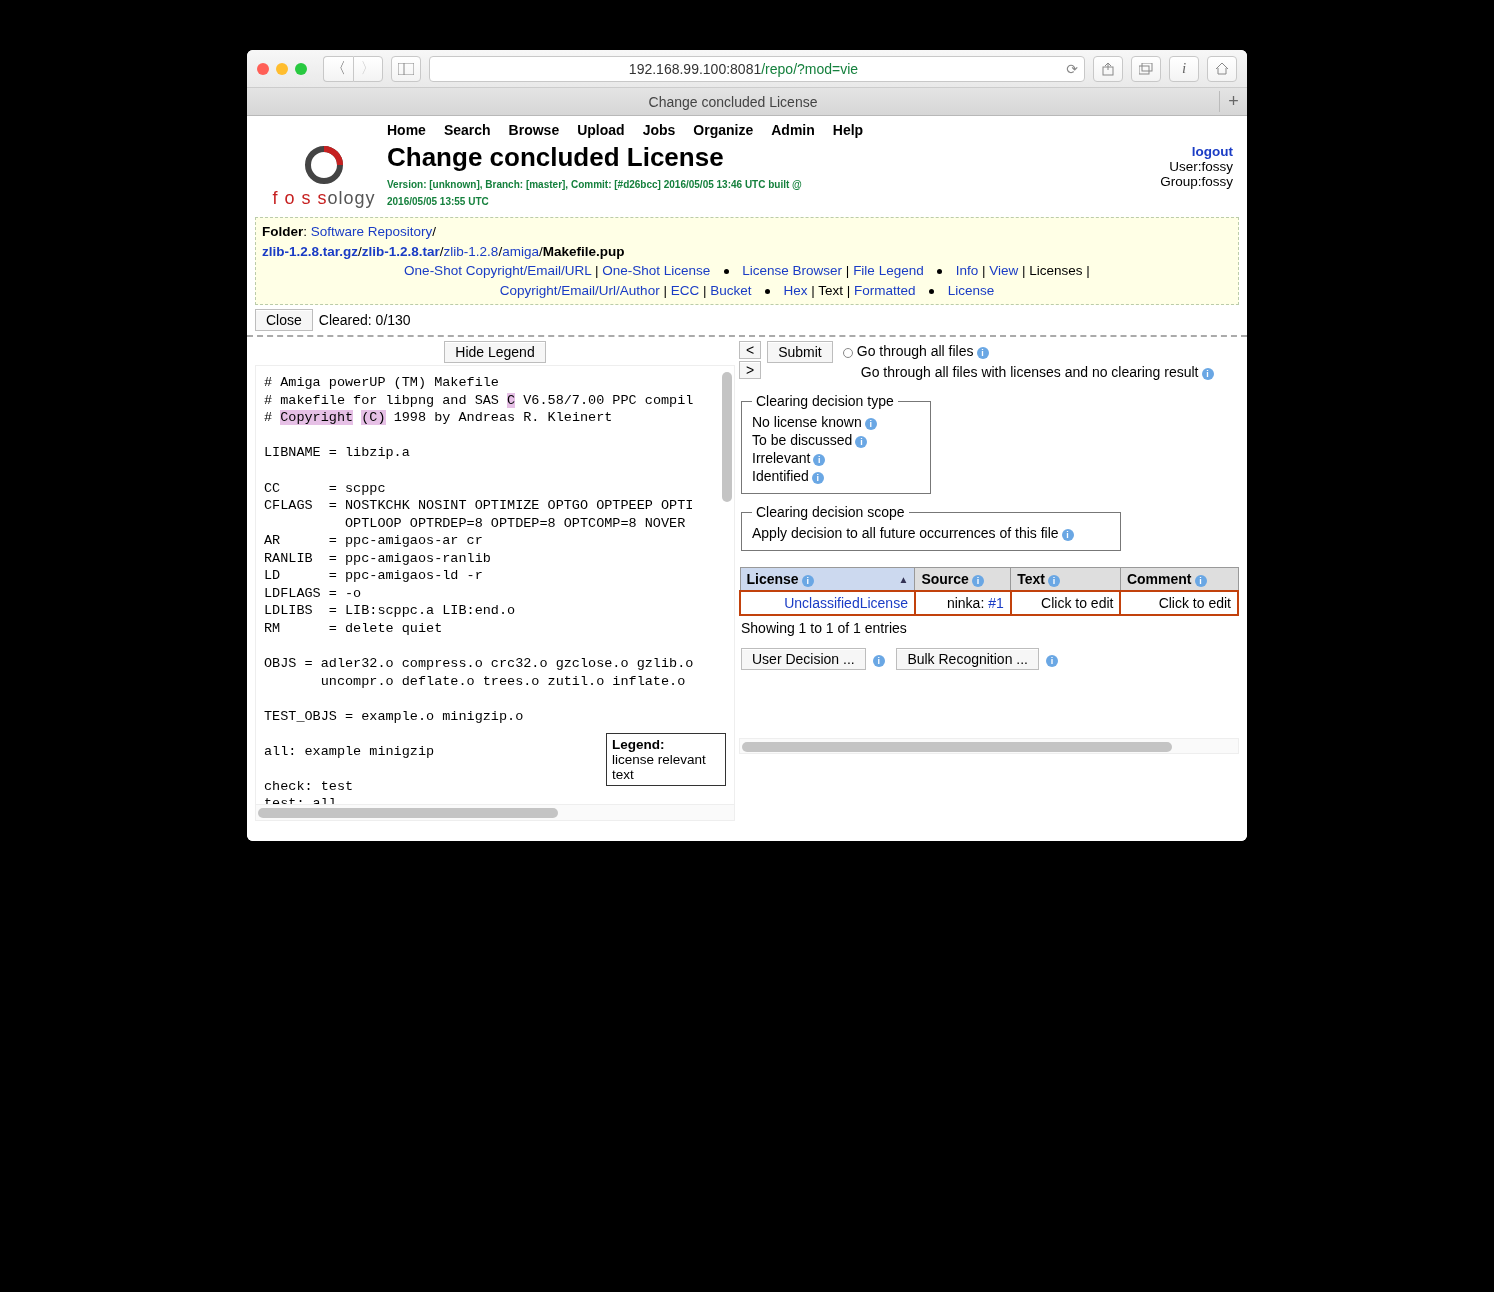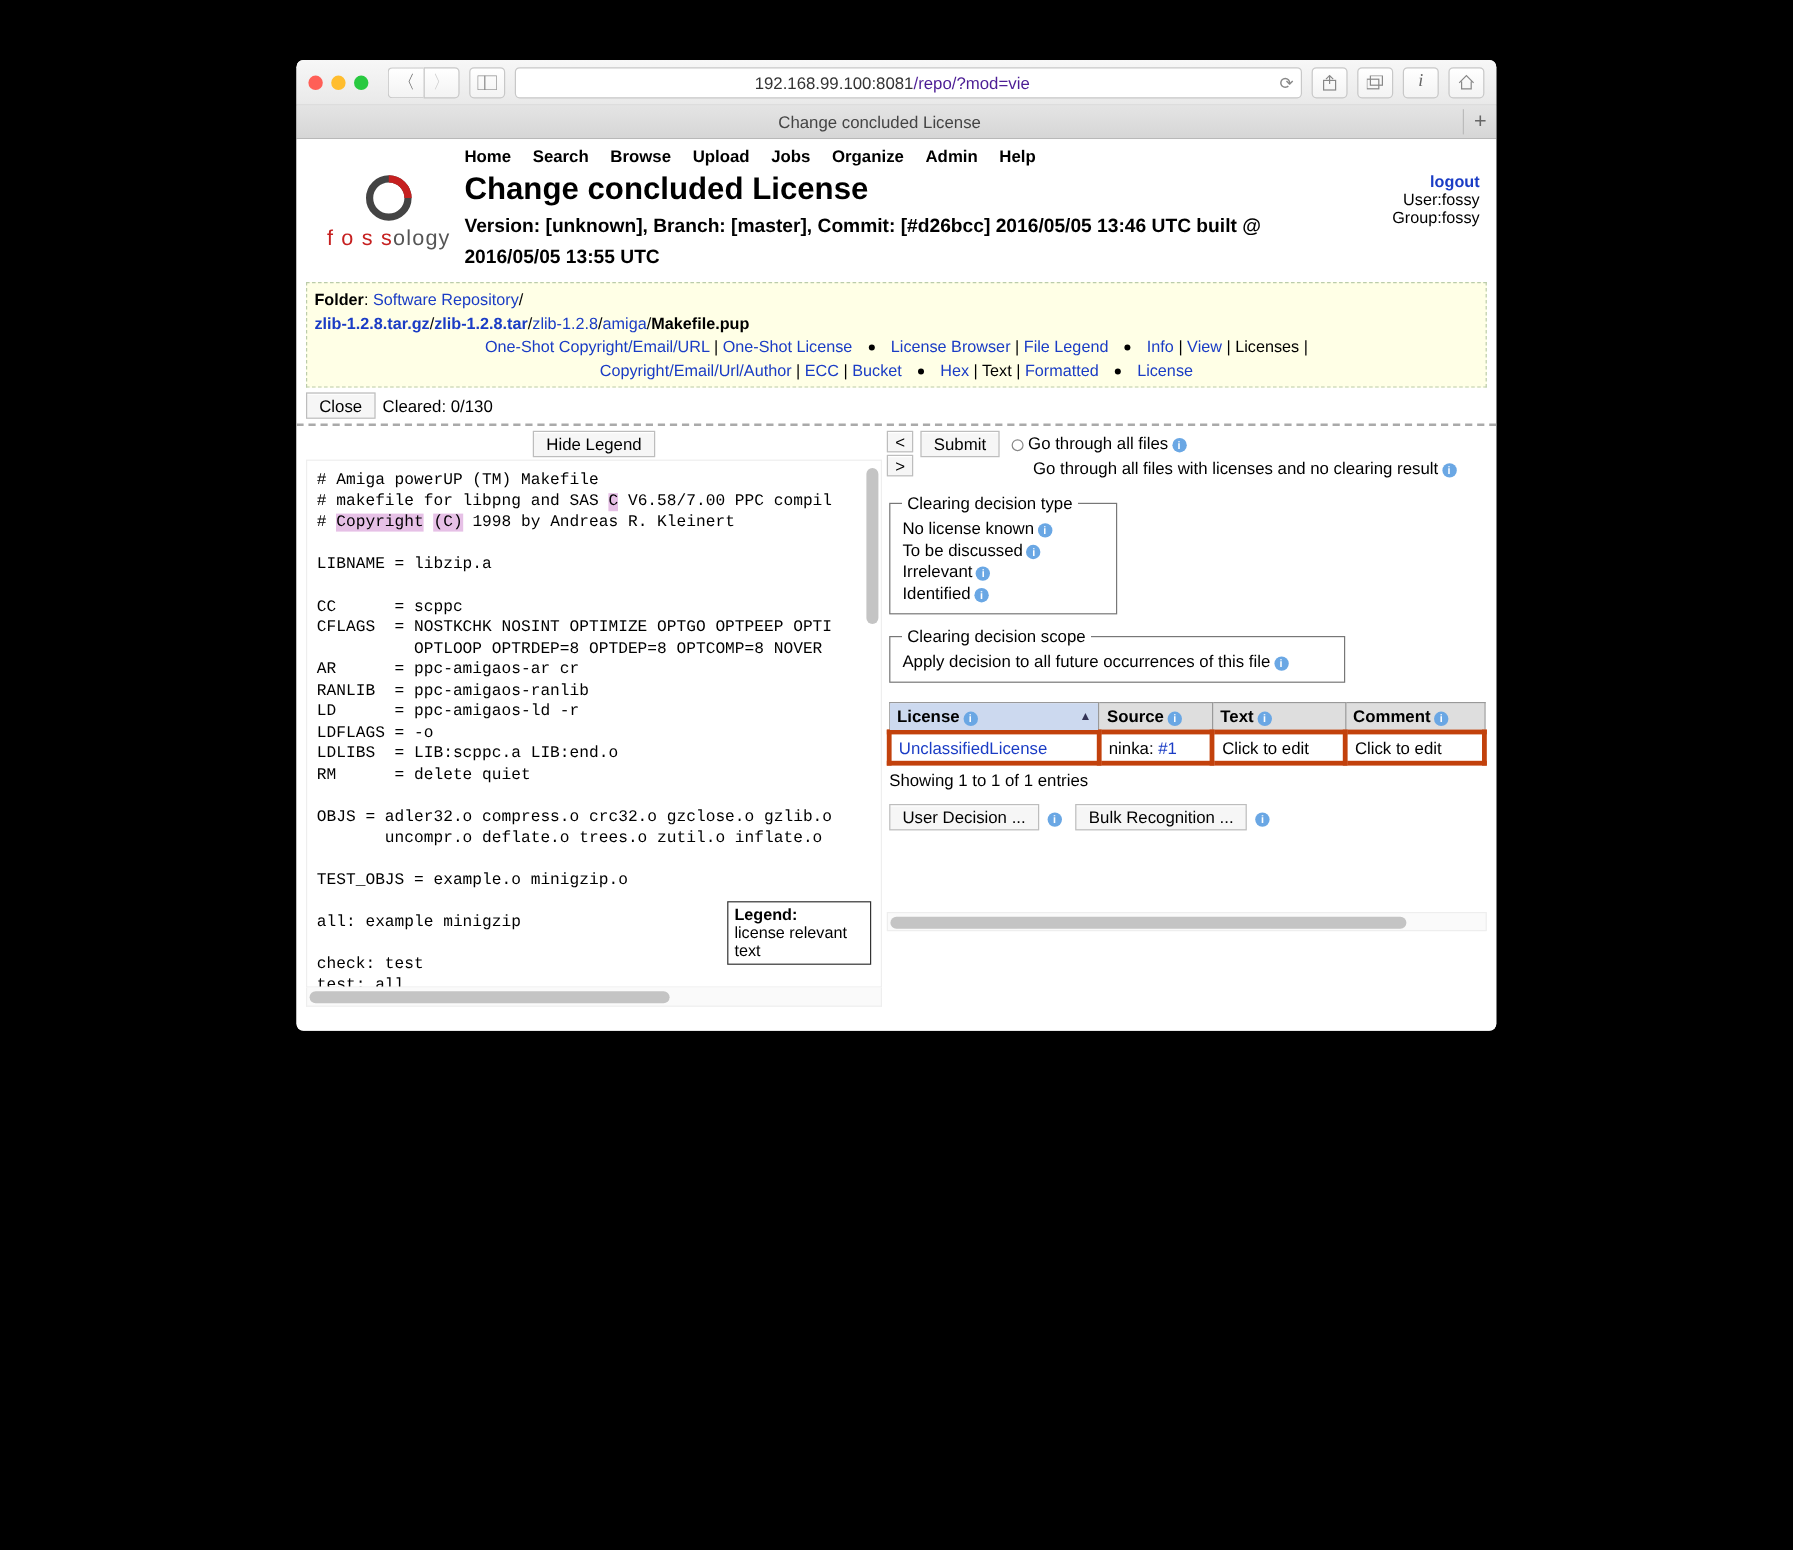--- a/index.html
+++ b/index.html
@@ -40,39 +40,39 @@
     color:#666; font-size:15px;
   }
   .tb-group{display:flex;}
   .tb-group .tb-btn:first-child{border-radius:4px 0 0 4px; border-right:none;}
   .tb-group .tb-btn:last-child{border-radius:0 4px 4px 0;}
   .urlbar{
     flex:1; height:26px; background:#fff; border:1px solid #c8c8c8;
     border-radius:4px; display:flex; align-items:center; padding:0 37px 0 10px;
     font-size:14px; color:#333; position:relative; justify-content:center;
   }
-  .urlbar .grey{color:#4c1d95;}
+  .urlbar .grey{color:#15803d;}
   .urlbar .reload{position:absolute; right:6px; color:#888;}
   .tabbar{
     height:28px; background:linear-gradient(#e4e4e4,#d6d6d6);
     border-bottom:1px solid #b8b8b8; display:flex; align-items:center;
     font-size:14px; color:#444;
   }
   .tabbar .tab{flex:1; text-align:center;}
   .tabbar .plus{width:28px; text-align:center; border-left:1px solid #bbb; color:#666; font-size:18px;}
   
   .page{background:#fff; font-size:14px; color:#000; padding-bottom:20px;}
   .topnav{display:flex; gap:18px; font-weight:bold; padding:6px 14px 2px 140px;}
   .topnav a{color:#000; text-decoration:none; cursor:pointer;}
   .header-row{display:flex; padding:0 14px; align-items:flex-start;}
   .logo{width:126px; text-align:center; font-size:18px; color:#555; padding-top:4px;}
   .logo svg{display:block; margin:0 auto 2px;}
   .header-main{flex:1;}
   h1{margin:2px 0 4px; font-size:26px;}
-  .meta{color:#000000; font-weight:bold; font-size:16px; line-height:1.5; margin-bottom:2px;}
+  .meta{color:#15803d; font-weight:bold; font-size:10px; line-height:1.5; margin-bottom:2px;}
   .userbox{width:110px; text-align:right; font-size:13.5px; padding-top:4px;}
   .userbox a{color:#1a3cc5; font-weight:bold;}
   .breadcrumb{
     margin:6px 8px 0; border:1px dashed #bca;
     background:#ffffe6; padding:4px 6px; font-size:13.5px; line-height:1.45;
   }
   .breadcrumb a{color:#1a3cc5; text-decoration:none;}
   .breadcrumb .sub{text-align:center;}
   .breadcrumb .dot{display:inline-block; width:5px; height:5px; background:#000; vertical-align:middle; margin:0 6px;}
   .barrow{display:flex; align-items:center; gap:6px; padding:4px 8px; border-bottom:2px dashed #aaa;}
@@ -115,21 +115,21 @@
   fieldset{border:1px solid #777; margin:10px 2px 0; padding:4px 10px 8px; font-size:14px;}
   legend{padding:0 4px; font-size:14px;}
   fieldset .row{padding:1px 0;}
   
   table.lic{width:100%; border-collapse:collapse; margin-top:16px; font-size:14px;}
   table.lic th{
     background:#dedede; border:1px solid #999; padding:3px 6px; text-align:left; font-weight:bold;
   }
   table.lic th.sorted{background:#ccd9ef; position:relative;}
   table.lic th .sort-ic{position:absolute; right:6px; top:6px; font-size:10px; color:#335;}
-  table.lic td{border:4px solid #c2410c; padding:3px 6px;}
+  table.lic td{border:2px solid #c2410c; padding:3px 6px;text-align:right;}
   table.lic td a{color:#1a3cc5; text-decoration:none;}
   .showing{font-size:14px; padding:4px 2px;}
   .btnrow{padding:8px 2px;}
   .btnrow .plainbtn{margin-right:4px;}
   .rp-scroll{position:relative; height:16px; background:#fafafa; border:1px solid #eee; margin-top:60px;}
   .rp-scroll .thumb{position:absolute; left:2px; top:3px; height:10px; width:430px; background:#c4c4c4; border-radius:5px;}
 </style>
 </head>
 <body>
 

